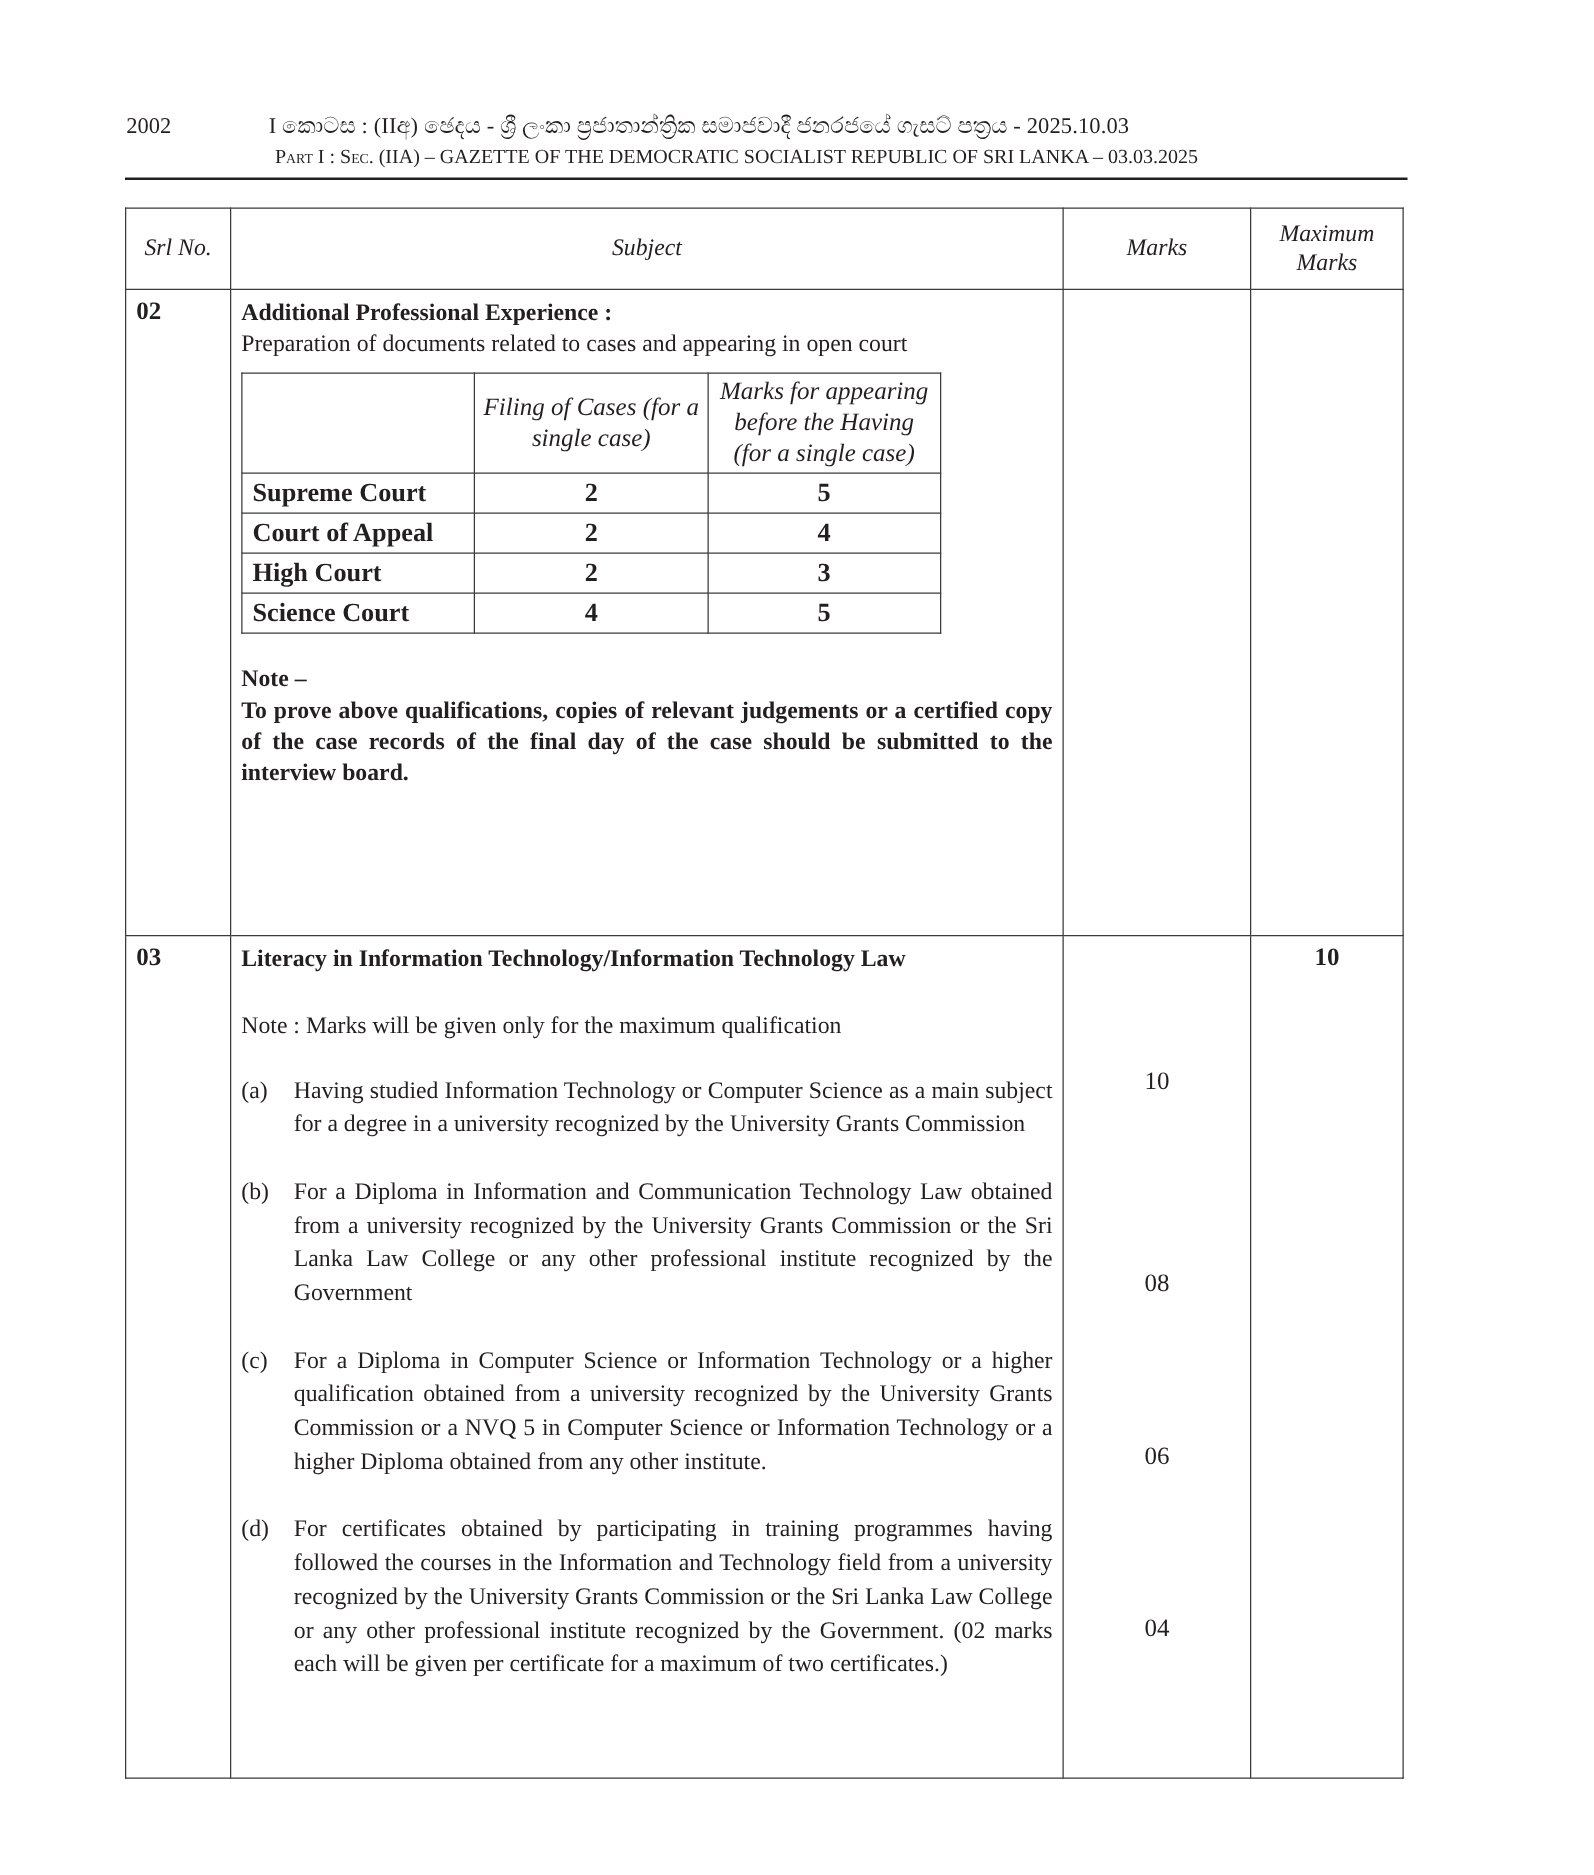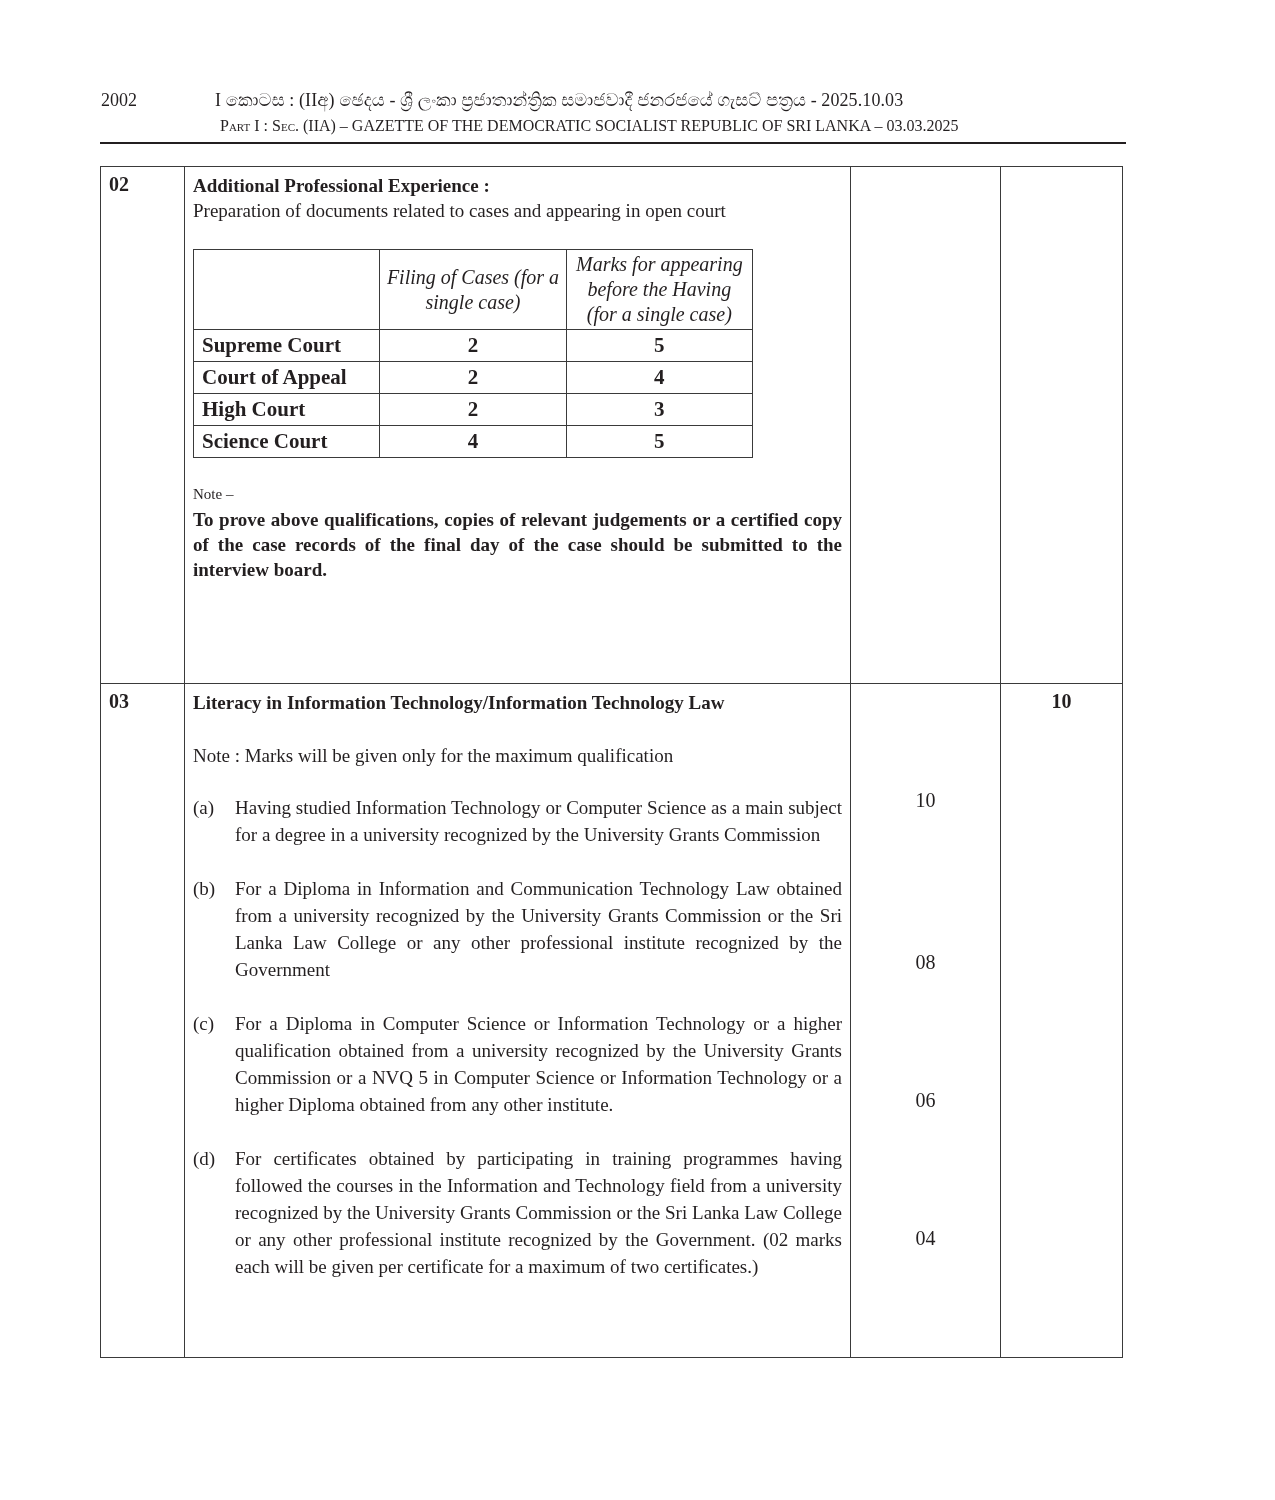--- a/index.html
+++ b/index.html
@@ -18,27 +18,27 @@
       border-collapse: collapse; table-layout: fixed;
     }
     table.main td, table.main th { border: 1.4px solid #3a3a3a; vertical-align: top; }
     table.main th { font-weight: normal; font-style: italic; font-size: 19px; vertical-align: middle; text-align: center; height: 62px; }
     col.c-srl { width: 84px; } col.c-subj { width: 666px; } col.c-marks { width: 150px; } col.c-max { width: 122px; }
     .srl { font-weight: bold; font-size: 20px; padding: 6px 8px; }
     .subj { padding: 6px 8px 0 8px; font-size: 19px; line-height: 25px; }
     .bold { font-weight: bold; }
 
     table.inner {
-      border-collapse: collapse; table-layout: fixed; width: 560px; margin-top: 26px;
+      border-collapse: collapse; table-layout: fixed; width: 560px; margin-top: 10px;
     }
     table.inner td { border: 1.3px solid #3a3a3a; height: 31px; vertical-align: middle; padding: 0 8px; }
     table.inner td.court { font-weight: bold; font-size: 21px; }
     table.inner td.num { font-weight: bold; font-size: 21px; text-align: center; }
     table.inner td.ih { font-style: italic; text-align: center; font-size: 20px; line-height: 25px; padding: 2px 4px; height: auto; }
-    .note2 { margin-top: 24px; font-weight: normal; font-size: 15px; line-height: 25px; }
+    .note2 { margin-top: 24px; font-weight: bold; font-size: 19px; line-height: 25px; }
 
     .item { display: flex; text-align: justify; font-size: 19px; line-height: 27px; }
     .item .lbl { width: 42px; flex: none; }
     .item .txt { flex: 1; }
     .marks-cell { position: relative; }
     .mk { position: absolute; left: 0; width: 100%; text-align: center; font-size: 20px; }
     .maxv { font-weight: bold; font-size: 20px; text-align: center; padding-top: 6px; }
   </style>
 </head>
 <body>
@@ -49,20 +49,26 @@
 <div class="header-rule"></div>
 
 <table class="main">
   <colgroup>
       <col class="c-srl">
       <col class="c-subj">
       <col class="c-marks">
       <col class="c-max">
     </colgroup>
   <tbody>
+      <tr>
+    <th>Srl No.</th>
+    <th>Subject</th>
+    <th>Marks</th>
+    <th style="line-height:23px;padding:0 14px;">Maximum Marks</th>
+  </tr>
 
   <tr style="height:517px;">
     <td class="srl">02</td>
     <td class="subj">
       <div class="bold">Additional Professional Experience :</div>
       <div>Preparation of documents related to cases and appearing in open court</div>
       <table class="inner">
         <colgroup>
               <col style="width:186px">
               <col style="width:186px">

